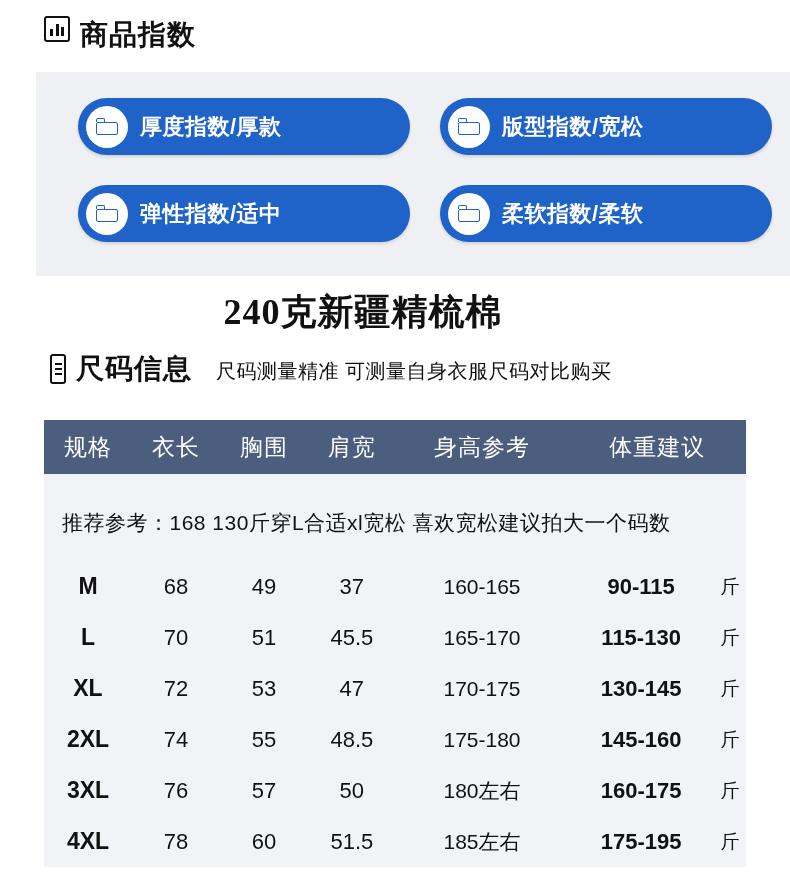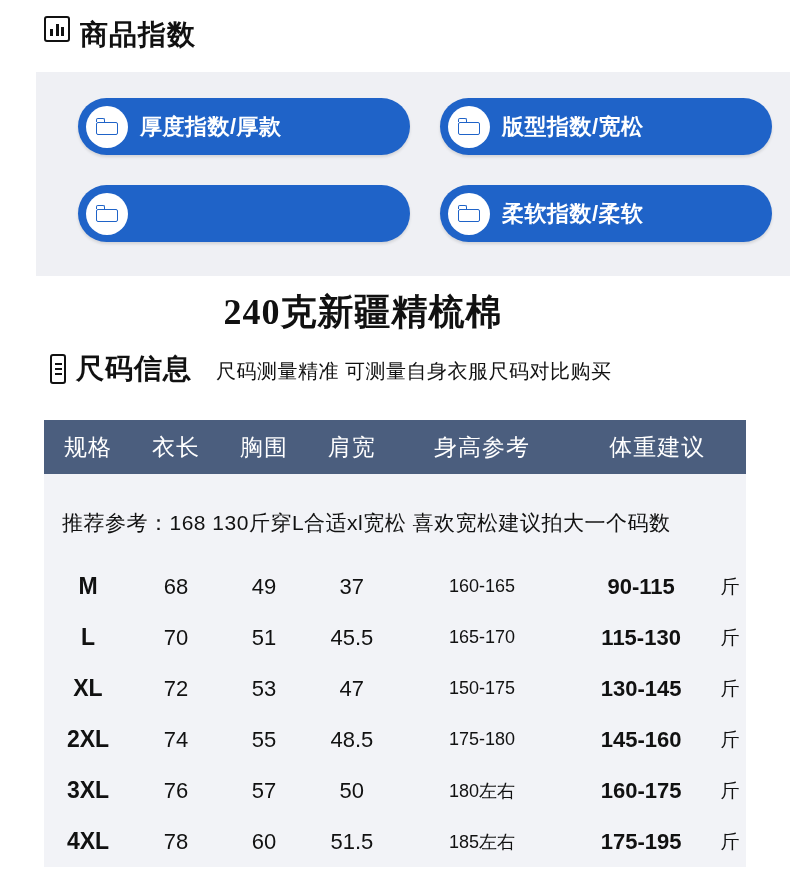--- a/index.html
+++ b/index.html
@@ -217,21 +217,21 @@
   }
   .table td.weight {
     font-weight: bold;
   }
   .table td.unit {
     font-size: 19px;
     width: 30px;
     color: #111;
   }
   .table td.height-col {
-    font-size: 18px;
+    font-size: 21px;
   }
 </style>
 </head>
 <body>
 
 <div class="page">
 
   <div class="section-head" style="position:absolute; left:44px; top:16px;">
     <span class="head-icon">
       <i class="b1"></i>
@@ -255,20 +255,21 @@
         <span class="pill-icon">
             <span class="folder"></span>
           </span>
         <span class="pill-label">版型指数/宽松</span>
       </div>
 
       <div class="pill">
         <span class="pill-icon">
             <span class="folder"></span>
           </span>
+        <span class="pill-label">弹性指数/适中</span>
       </div>
 
       <div class="pill">
         <span class="pill-icon">
             <span class="folder"></span>
           </span>
         <span class="pill-label">柔软指数/柔软</span>
       </div>
 
     </div>
@@ -320,21 +321,21 @@
       <td class="height-col">165-170</td>
       <td class="weight">115-130</td>
       <td class="unit">斤</td>
     </tr>
 
     <tr>
       <td class="spec">XL</td>
       <td>72</td>
       <td>53</td>
       <td>47</td>
-      <td class="height-col">150-175</td>
+      <td class="height-col">170-175</td>
       <td class="weight">130-145</td>
       <td class="unit">斤</td>
     </tr>
 
     <tr>
       <td class="spec">2XL</td>
       <td>74</td>
       <td>55</td>
       <td>48.5</td>
       <td class="height-col">175-180</td>

